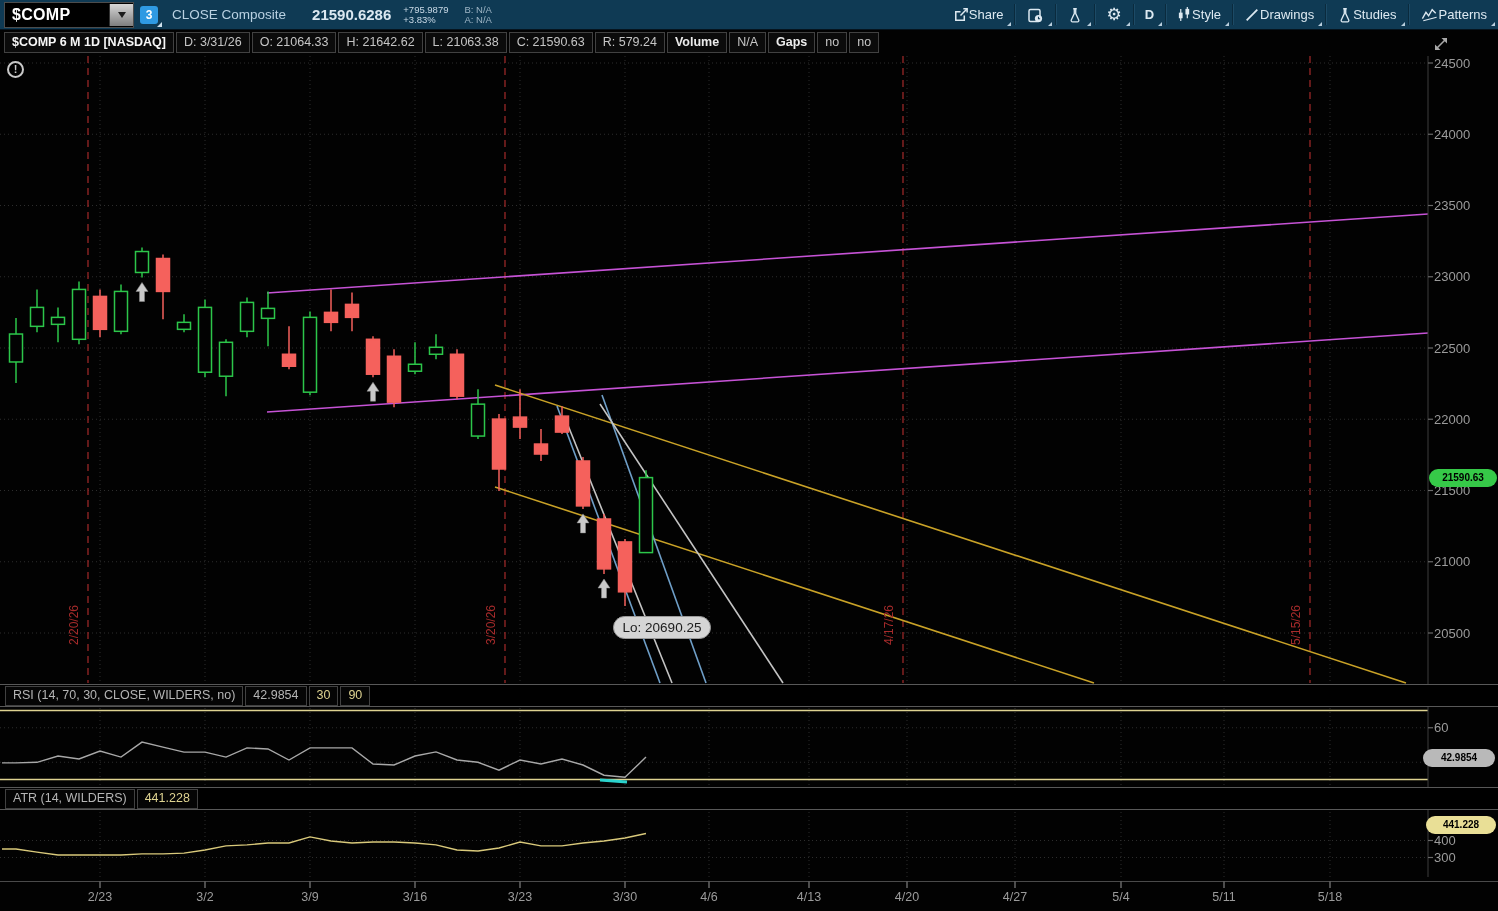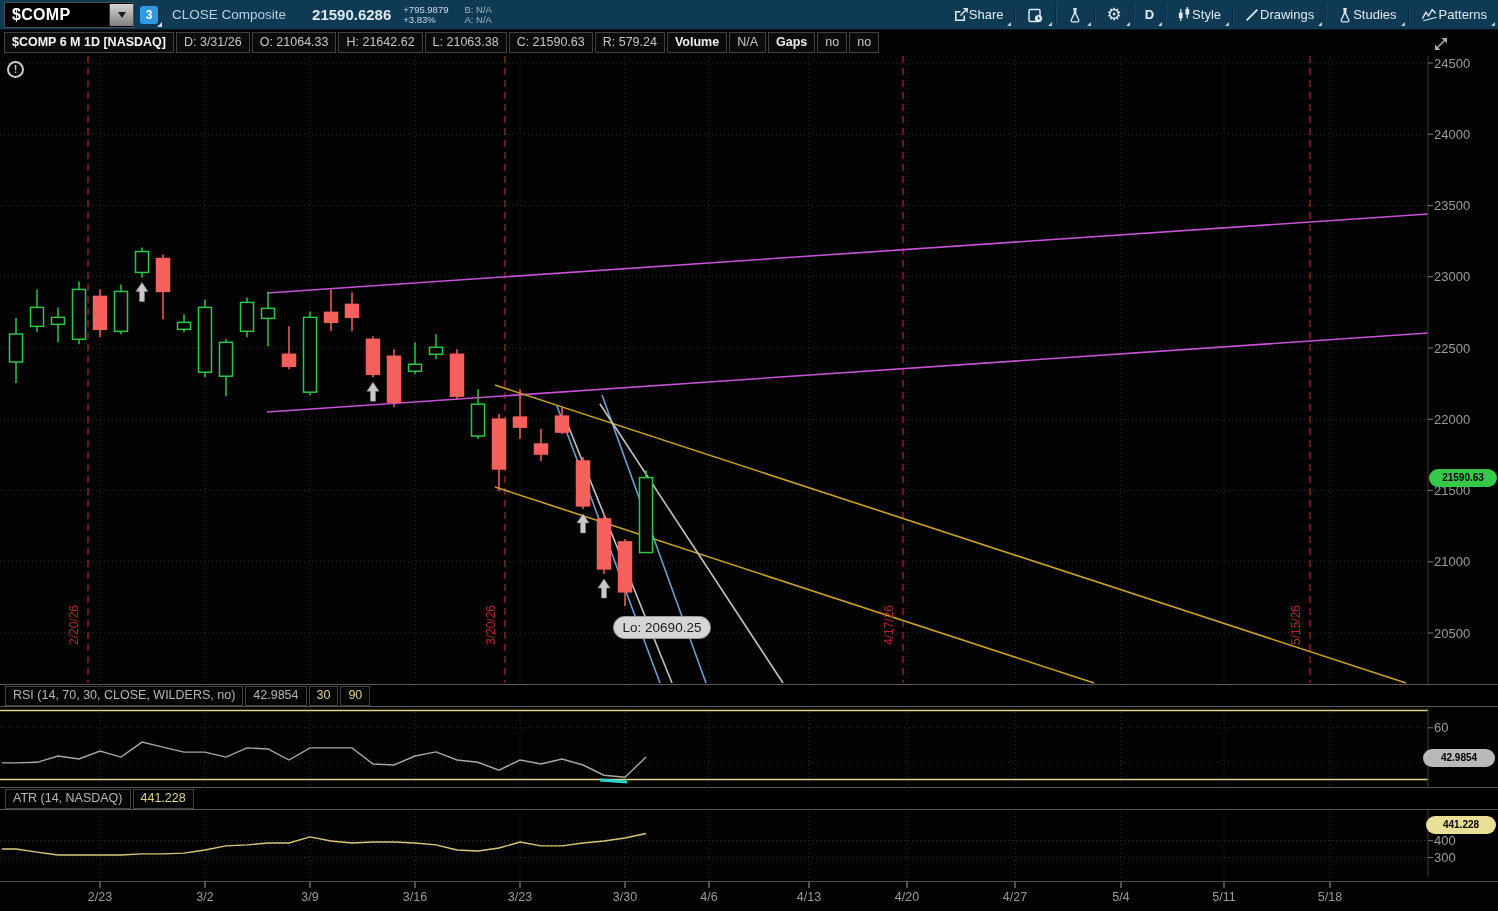--- a/index.html
+++ b/index.html
@@ -349,21 +349,21 @@
   </div>
 
   <div class="study-hdr rsi-hdr">
     <div class="schip">RSI (14, 70, 30, CLOSE, WILDERS, no)</div>
     <div class="schip">42.9854</div>
     <div class="schip yel">30</div>
     <div class="schip yel">90</div>
   </div>
 
   <div class="study-hdr atr-hdr">
-    <div class="schip">ATR (14, NASDAQ)</div>
+    <div class="schip">ATR (14, WILDERS)</div>
     <div class="schip yel">441.228</div>
   </div>
 
   <div class="bubble green">21590.63</div>
   <div class="bubble gray">42.9854</div>
   <div class="bubble yellow">441.228</div>
 
   <div class="lo-bubble">Lo: 20690.25</div>
 <div class="evt-label" style="left: 42px; top: 588px;">2/20/26</div>
     <div class="evt-label" style="left: 459px; top: 588px;">3/20/26</div>

